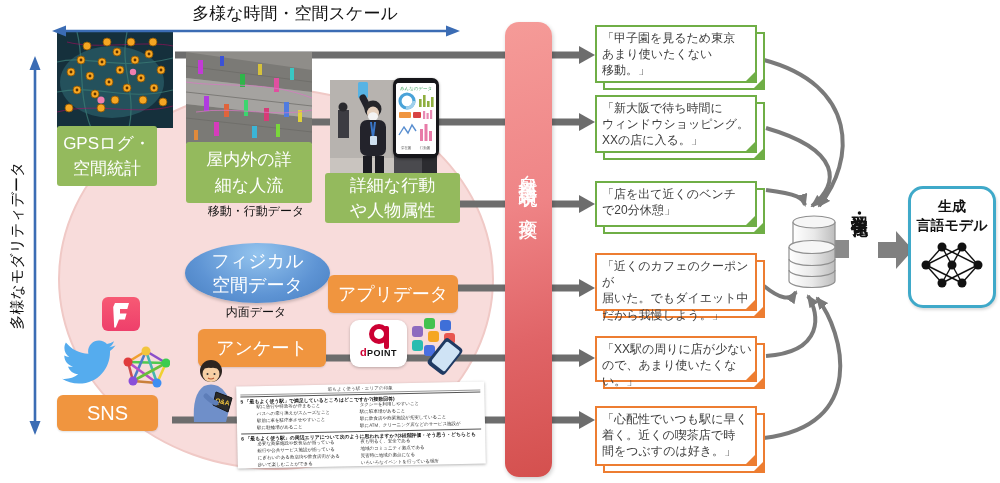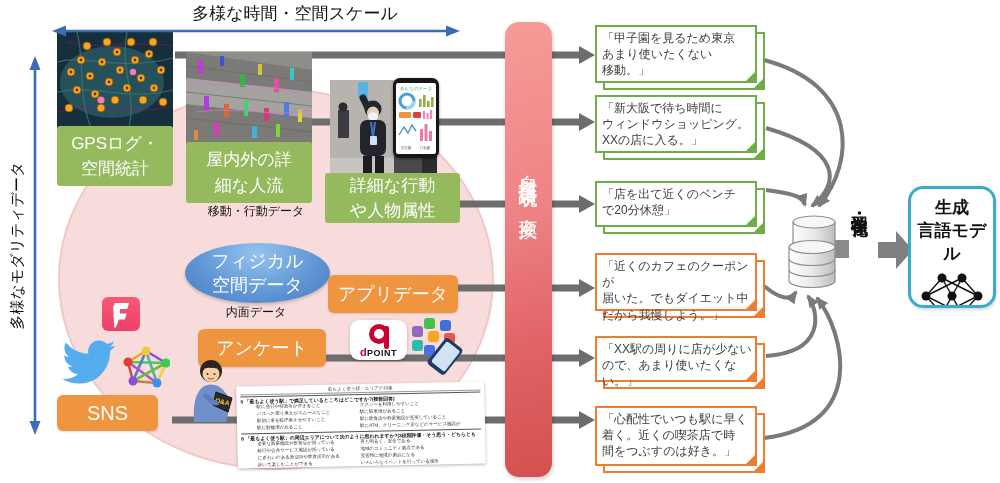--- a/index.html
+++ b/index.html
@@ -30,21 +30,21 @@
 
   
   .phone{left:393px;top:78px;width:46px;height:80px;background:#16161a;border-radius:7px;
     z-index:3;box-shadow:0 1px 3px rgba(0,0,0,.4);}
   .phone .screen{position:absolute;left:3px;top:5px;right:3px;bottom:4px;background:#fff;border-radius:3px;overflow:hidden;}
   .phone .notch{position:absolute;left:14px;top:1.5px;width:18px;height:3.5px;background:#16161a;border-radius:2px;z-index:2;}
 
   
   .glabel{background:#94BA5D;color:#fff;text-align:center;font-size:17px;line-height:1.5;
     border-radius:3px;z-index:3;display:flex;align-items:center;justify-content:center;}
-  .glabel.gps{left:57px;top:126px;width:116px;height:60px;}
+  .glabel.gps{left:57px;top:126px;width:100px;height:60px;}
   .glabel.indoor{left:186px;top:142px;width:126px;height:61px;}
   .glabel.behavior{left:325px;top:173px;width:135px;height:50px;}
 
   
   .caption{color:#111;font-size:12px;z-index:3;}
   .cap-mobility{left:186px;top:203px;width:140px;text-align:center;}
   .cap-inner{left:206px;top:304px;width:100px;text-align:center;}
 
   
   .phys-ellipse{left:185px;top:243px;width:145px;height:60px;border-radius:50%;
@@ -56,21 +56,21 @@
   .obox{background:#F0953F;color:#fff;border-radius:6px;text-align:center;z-index:3;
     display:flex;align-items:center;justify-content:center;box-shadow:0 1px 2px rgba(0,0,0,.12);}
   .obox.app{left:328px;top:275px;width:130px;height:38px;font-size:18px;}
   .obox.enquete{left:198px;top:329px;width:128px;height:38px;font-size:18px;}
   .obox.sns{left:57px;top:395px;width:101px;height:36px;font-size:20px;}
 
   
   .icon{z-index:3;}
   .fsq{left:102px;top:297px;width:38px;height:34px;border-radius:6px;
     background:linear-gradient(180deg,#F75A74 0%,#EE3F6B 100%);}
-  .dpoint{left:350px;top:320px;width:57px;height:40px;background:#fff;border-radius:9px;
+  .dpoint{left:350px;top:320px;width:57px;height:47px;background:#fff;border-radius:9px;
     box-shadow:0 1px 3px rgba(0,0,0,.25);display:flex;flex-direction:column;align-items:center;}
   .dpoint .mark{margin-top:4px;width:20px;height:20px;border:5.5px solid #CC0033;border-radius:50%;
     box-sizing:border-box;position:relative;}
   .dpoint .mark:after{content:"";position:absolute;right:-5.5px;top:-3px;width:5.5px;height:23px;background:#CC0033;border-radius:2px;}
   .dpoint .txt{font-size:9px;font-weight:bold;color:#111;margin-top:2px;letter-spacing:0.5px;}
   .dpoint .txt .d{color:#CC0033;font-size:11px;}
 
   .appcluster{left:410px;top:318px;width:54px;height:58px;}
   .appcluster .ph{position:absolute;left:24px;top:22px;width:22px;height:33px;background:#1f3a63;
     border-radius:4px;transform:rotate(38deg);}
@@ -109,21 +109,21 @@
   .note .txt{position:absolute;left:5px;top:3px;right:2px;font-size:12px;line-height:1.35;color:#3d3d3d;}
 
   .n1{top:25px;height:66px;}  .n2{top:95px;height:66px;}  .n3{top:181px;height:54px;}
   .n4{top:253px;height:66px;} .n5{top:336px;height:54px;} .n6{top:406px;height:68px;}
 
   
   .training{left:849px;top:202px;z-index:3;font-size:17px;font-weight:bold;color:#111;line-height:1.1;letter-spacing:1px;}
   .model-box{left:908px;top:186px;width:88px;height:122px;background:#fff;border:3.5px solid #3FA9C9;
     border-radius:15px;box-sizing:border-box;z-index:3;display:flex;flex-direction:column;align-items:center;
     box-shadow:1px 2px 3px rgba(0,0,0,.15);}
-  .model-box .mtitle{margin-top:8px;font-size:17px;font-weight:bold;color:#111;text-align:center;line-height:1.35;}
+  .model-box .mtitle{margin-top:8px;font-size:14px;font-weight:bold;color:#111;text-align:center;line-height:1.35;}
 </style>
 </head>
 <body>
 
 <div class="canvas">
 
   <div class="abs pink-ellipse"></div>
 
   <svg class="abs wires" width="1000" height="483">
     <defs>

